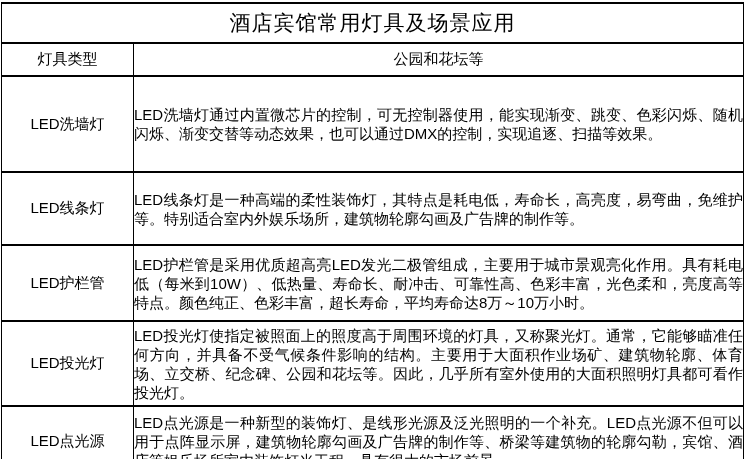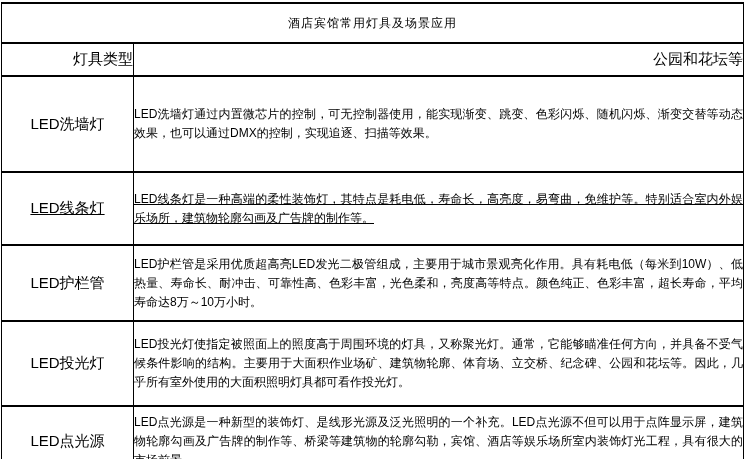--- a/index.html
+++ b/index.html
@@ -33,43 +33,43 @@
     background: #ffffff;
     font-weight: normal;
   }
   col.c-type { width: 132px; }
   col.c-desc { width: 610px; }
 
   tr.title-row { height: 40px; }
   td.title-cell {
     text-align: center;
     vertical-align: middle;
-    font-size: 12px;
+    font-size: 21px;
     letter-spacing: 1px;
   }
   tr.header-row { height: 33px; }
   th.header-cell {
-    text-align: right;
+    text-align: center;
     vertical-align: middle;
     font-size: 15px;
   }
   td.type-cell {
     text-align: center;
     vertical-align: middle;
     font-size: 15px;
   }
   td.desc-cell {
     vertical-align: middle;
-    font-size: 12px;
+    font-size: 15px;
     line-height: 19px;
     text-align: justify;
     padding: 2px 4px 2px 4px;
   }
   tr.r0 { height: 96px; }
-  tr.r1 { height: 73px; text-decoration: underline; }
+  tr.r1 { height: 73px; }
   tr.r2 { height: 76px; }
   tr.r3 { height: 85px; }
   tr.r4 { height: 70px; }
 </style>
 </head>
 <body>
 
 <div class="page">
   <table class="lighting-table">
     <colgroup>

